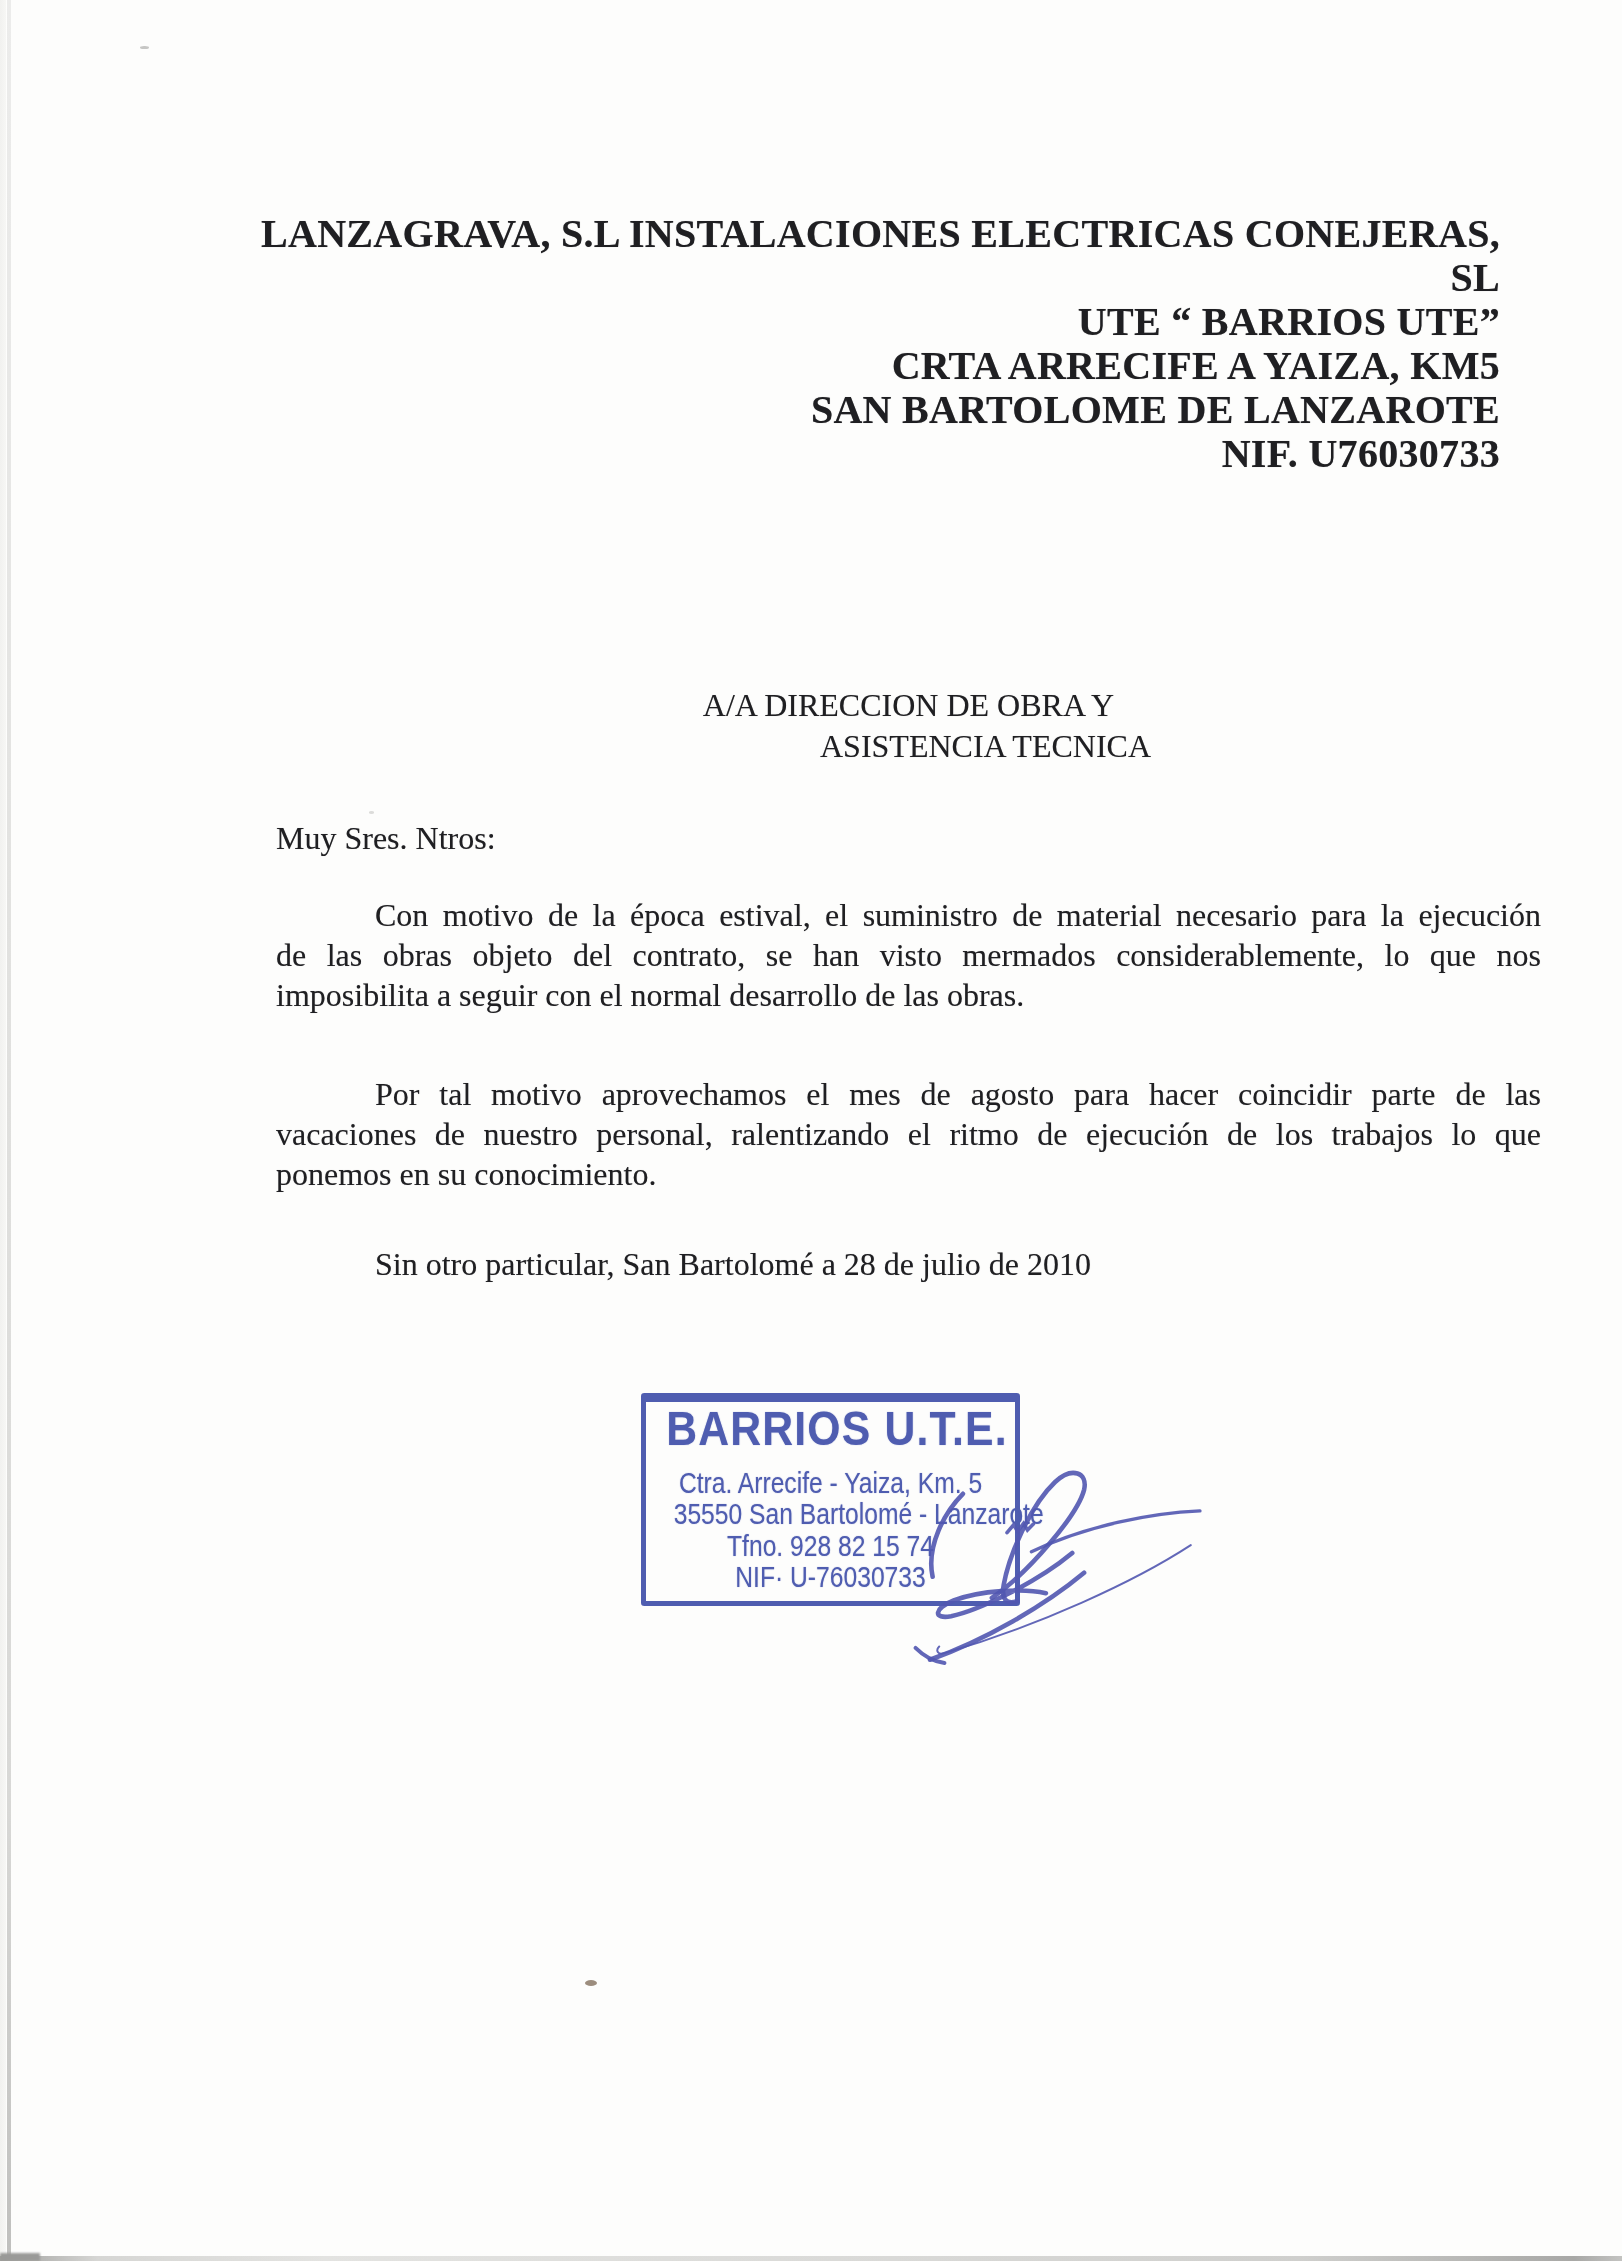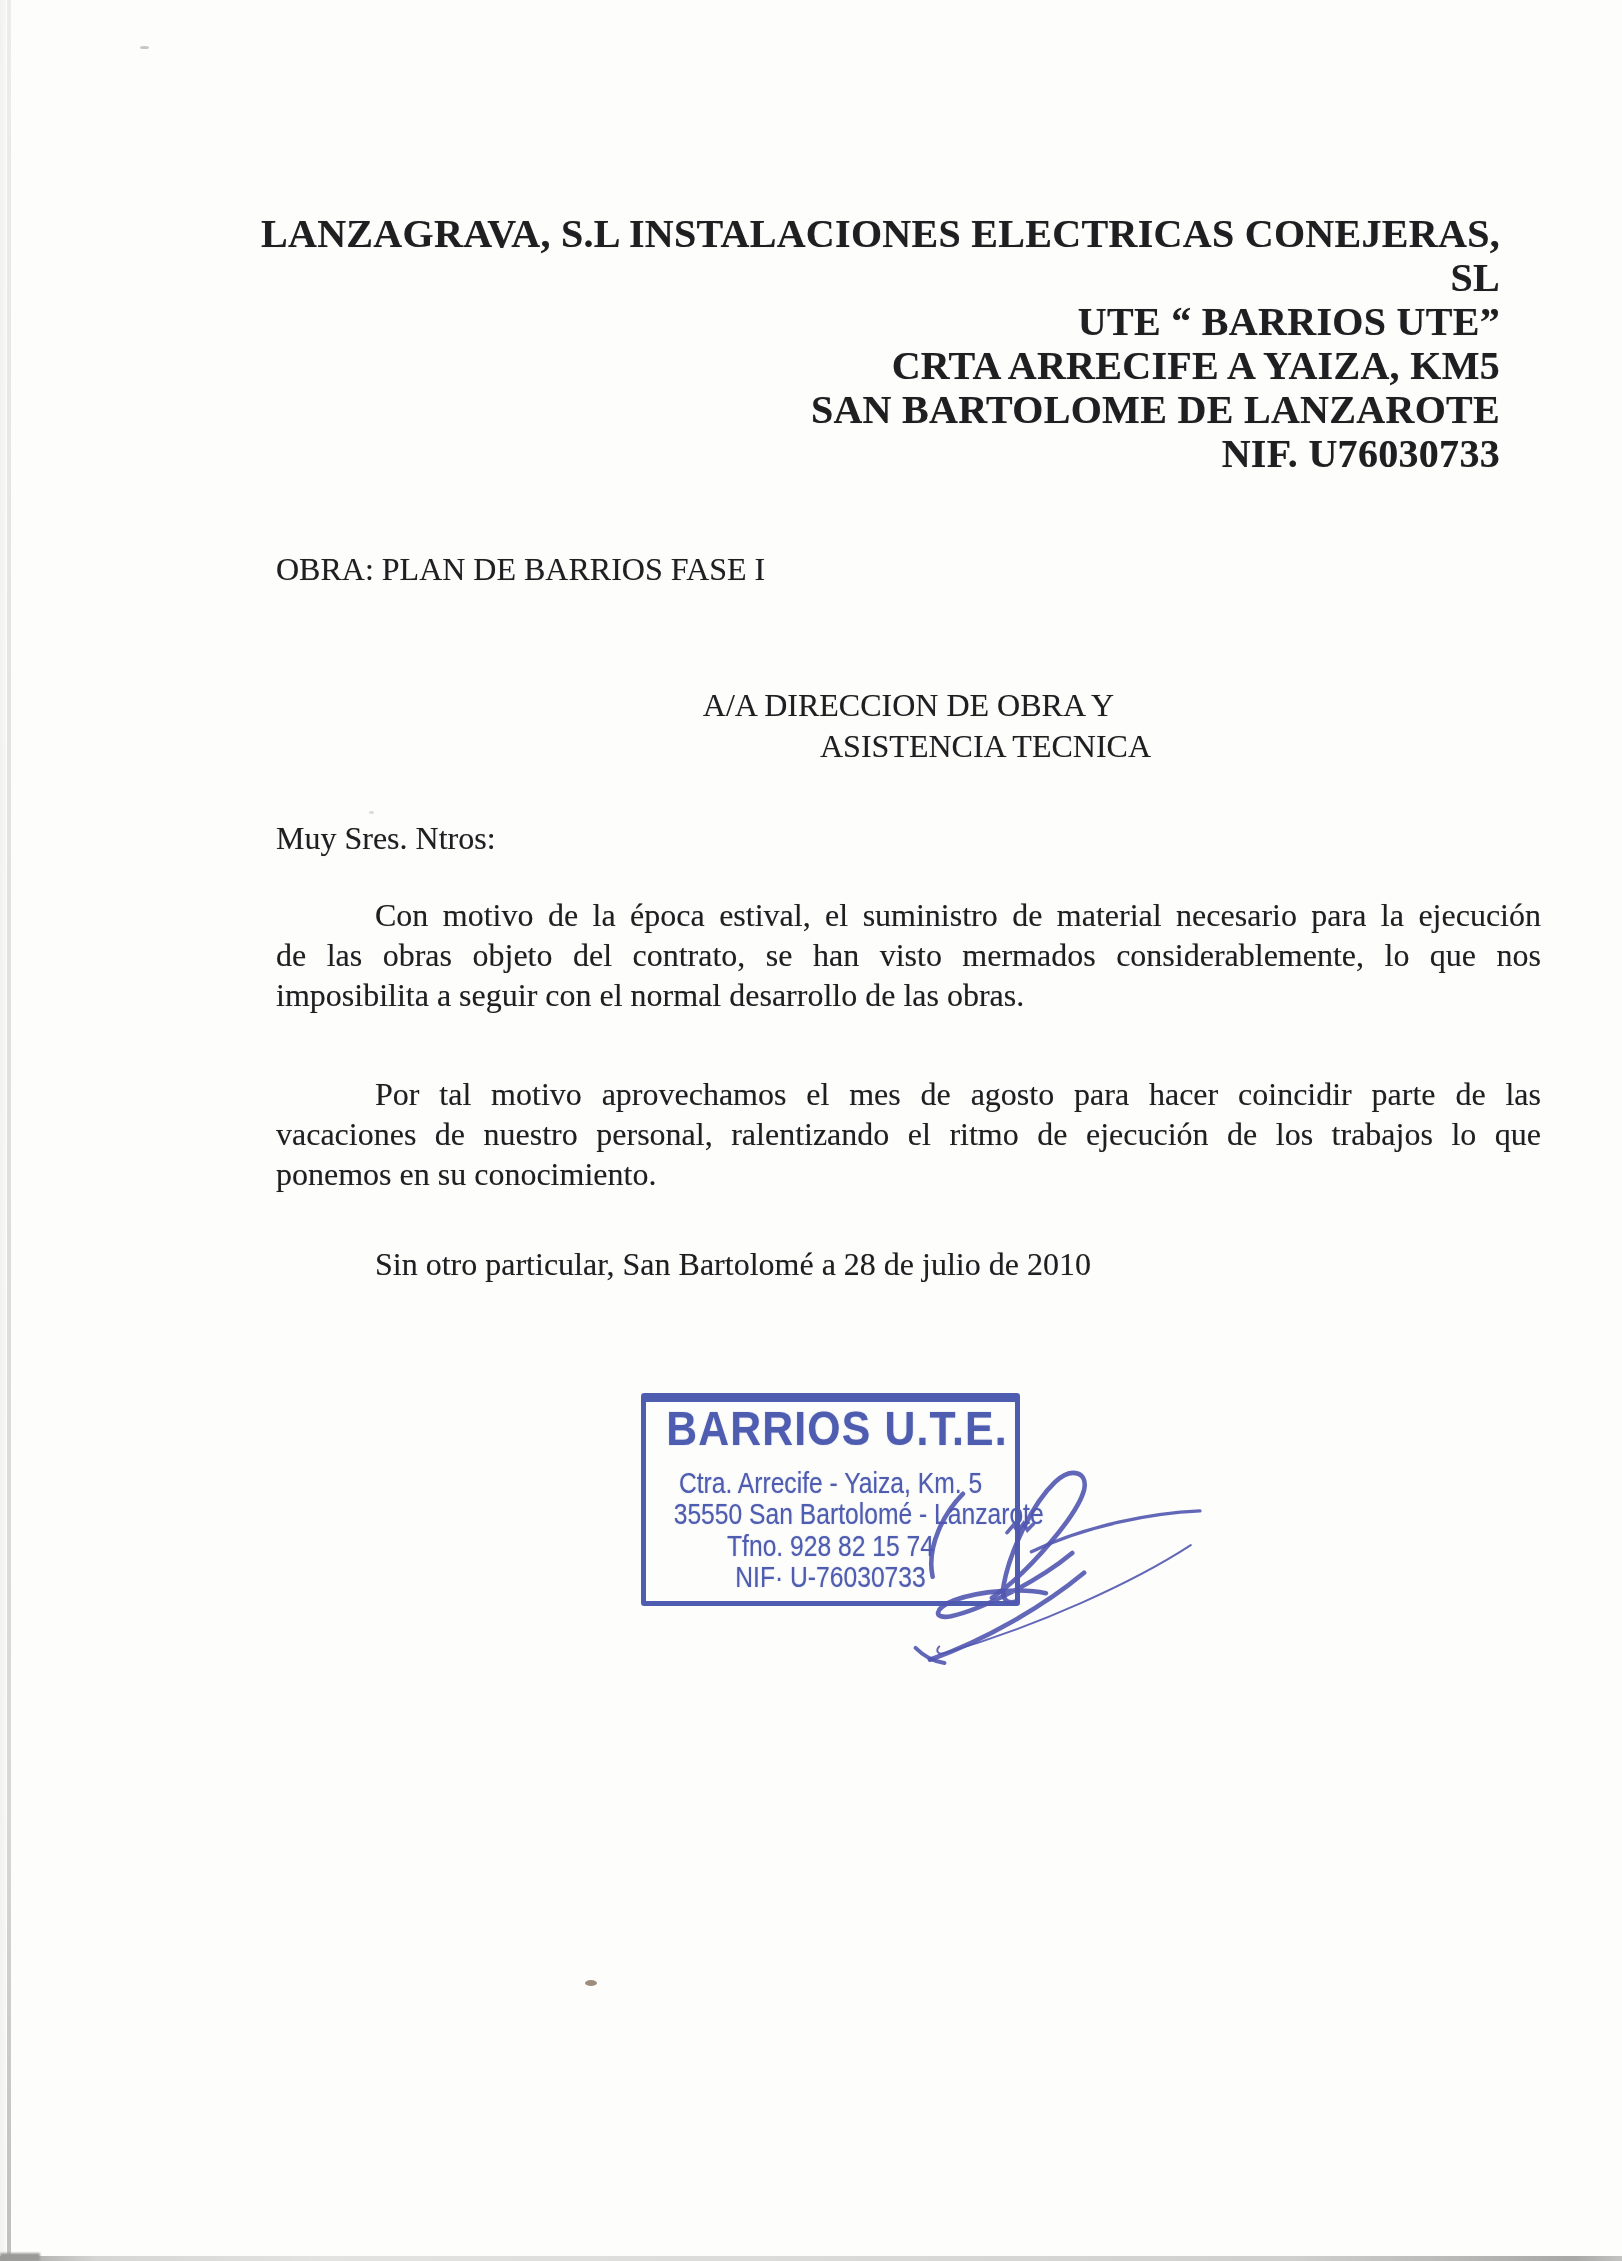--- a/index.html
+++ b/index.html
@@ -86,21 +86,20 @@
   <div class="speck s3"></div>
 
   <header class="letterhead">
     <div>LANZAGRAVA, S.L INSTALACIONES ELECTRICAS CONEJERAS, SL</div>
     <div>UTE  “ BARRIOS UTE”</div>
     <div>CRTA ARRECIFE A YAIZA, KM5</div>
     <div>SAN BARTOLOME DE LANZAROTE</div>
     <div>NIF. U76030733</div>
   </header>
 
-  <div class="bodytext subject">OBRA: PLAN DE BARRIOS FASE I</div>
 
   <div class="bodytext recipient">
     <div class="line">A/A DIRECCION DE OBRA Y</div>
     <div class="line ind">ASISTENCIA TECNICA</div>
   </div>
 
   <div class="bodytext para1">
     <div class="line just indent">Con motivo de la época estival, el suministro de material necesario para la ejecución</div>
     <div class="line just">de las obras objeto del contrato, se han visto mermados considerablemente, lo que nos</div>
     <div class="line">imposibilita a seguir con el normal desarrollo de las obras.</div>

